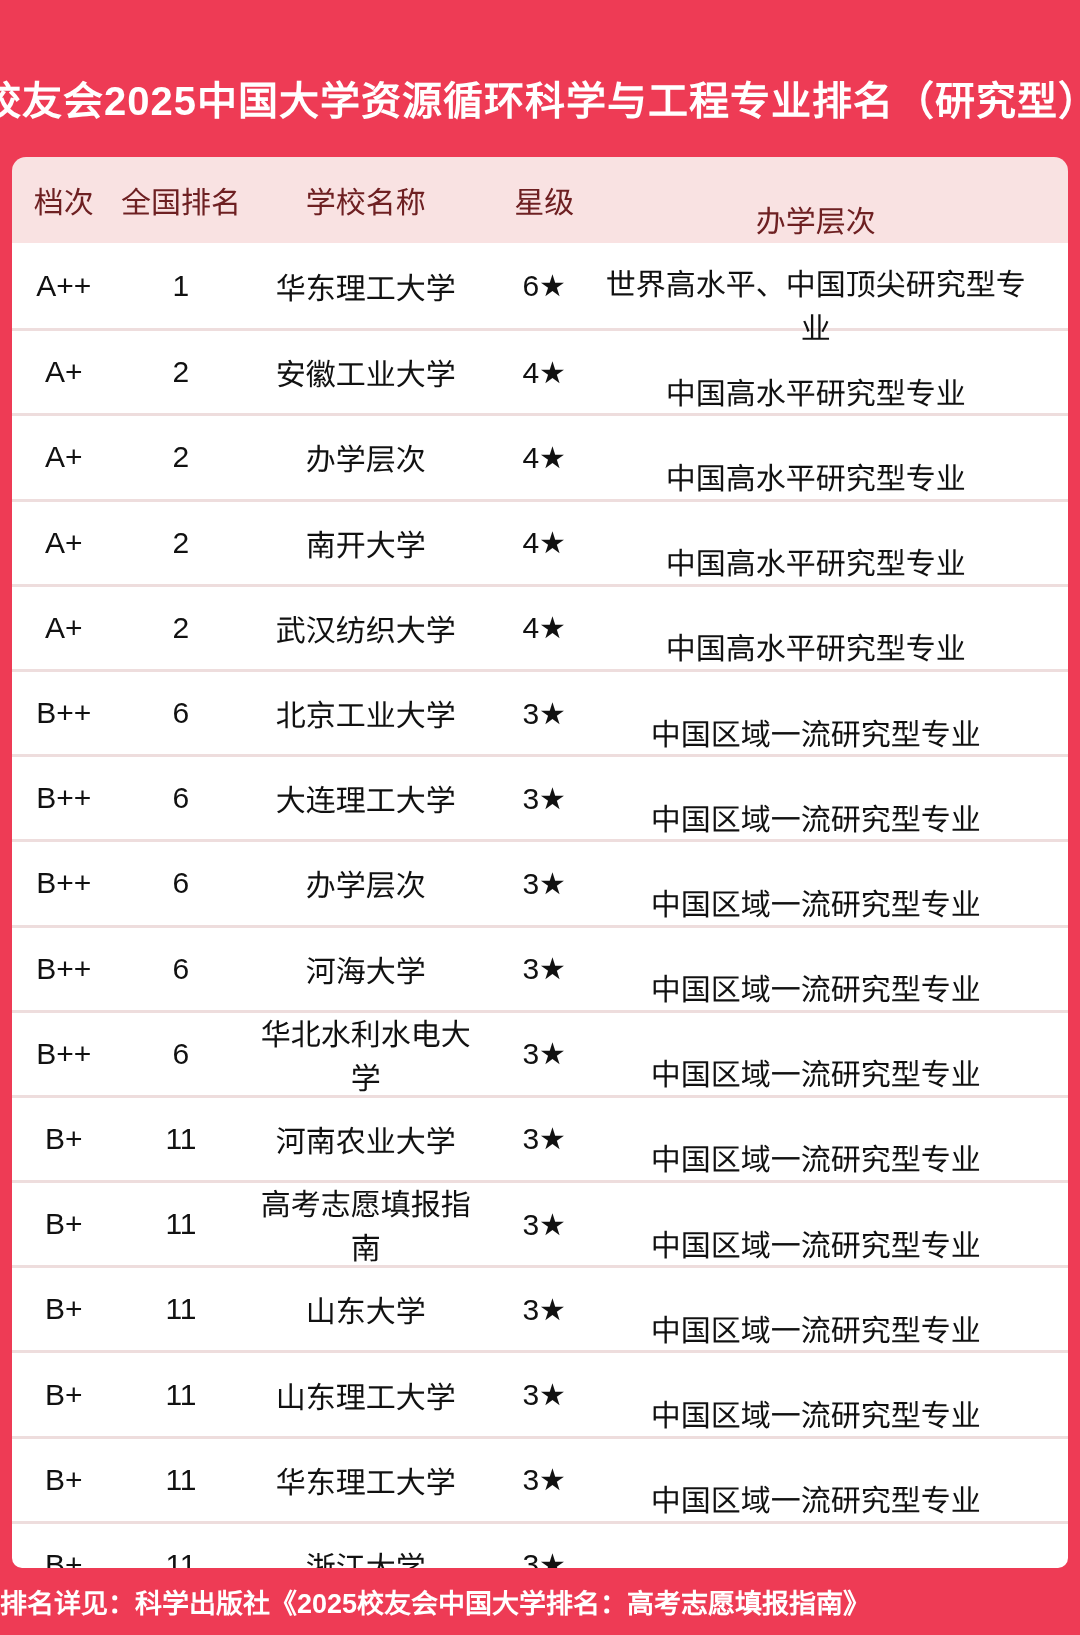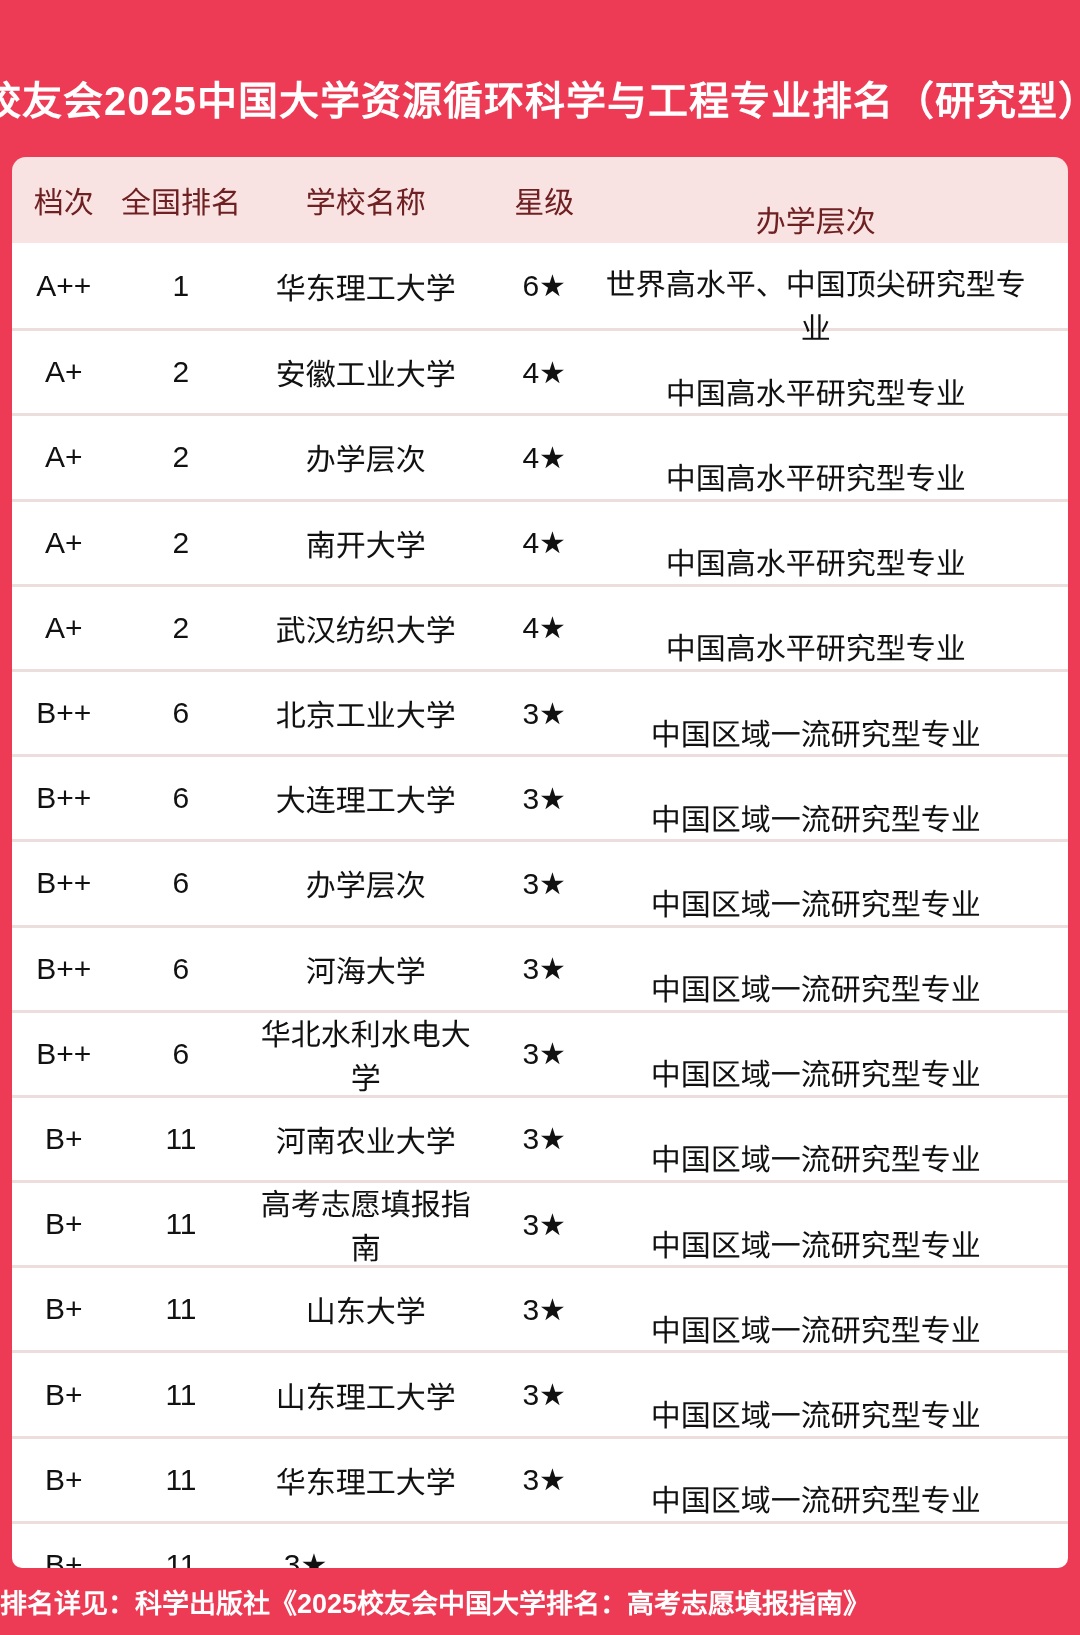--- a/index.html
+++ b/index.html
@@ -199,20 +199,21 @@
       <div class="row">
         <div class="c1">B+</div>
         <div class="c2">11</div>
         <div class="c3">华东理工大学</div>
         <div class="c4">3★</div>
         <div class="c5">中国区域一流研究型专业</div>
       </div>
       <div class="row">
         <div class="c1">B+</div>
         <div class="c2">11</div>
+        <div class="c3">浙江大学</div>
         <div class="c4">3★</div>
         <div class="c5">中国区域一流研究型专业</div>
       </div>
     </div>
 </main>
 
 <footer class="footer">
   <div class="footer-text">排名详见：科学出版社《2025校友会中国大学排名：高考志愿填报指南》</div>
 </footer>
 

